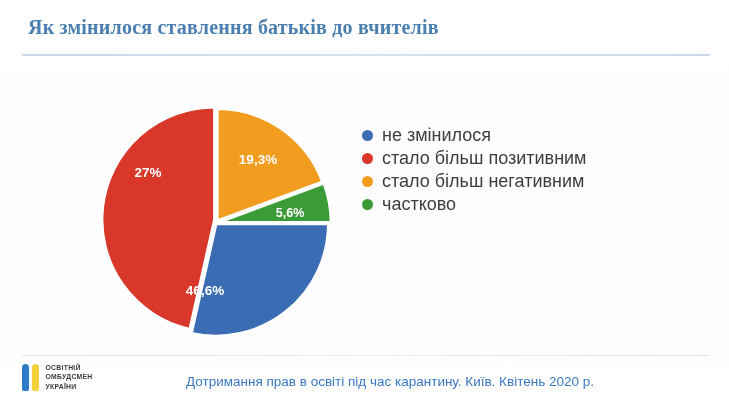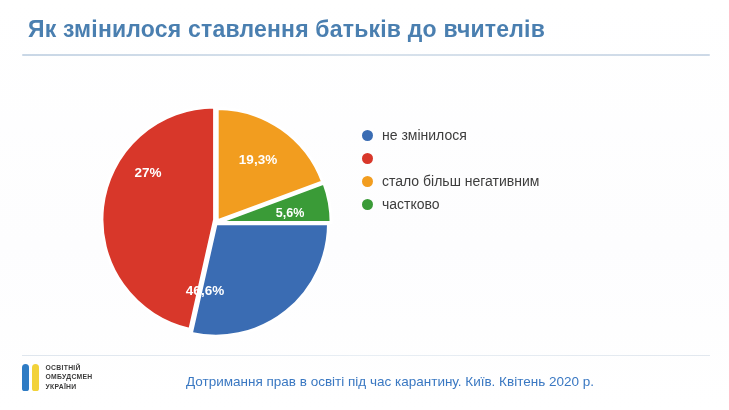--- a/index.html
+++ b/index.html
@@ -19,22 +19,22 @@
     position: absolute;
     inset: 0;
     background: linear-gradient(180deg, #ffffff 0%, #fdfdfe 60%, #ffffff 100%);
   }
 
   
   .header-title {
     position: absolute;
     left: 28px;
     top: 16px;
-    font-family: Liberation Sans, sans-serif;
-    font-size: 23px;
+    font-family: Liberation Serif, serif;
+    font-size: 20px;
     font-weight: 700;
     color: #4a7fb0;
     letter-spacing: 0.2px;
     white-space: nowrap;
   }
   .header-rule {
     position: absolute;
     left: 22px;
     top: 54px;
     width: 688px;
@@ -103,21 +103,21 @@
     gap: 9px;
     height: 14px;
   }
   .legend-dot {
     width: 11px;
     height: 11px;
     border-radius: 50%;
     flex: 0 0 auto;
   }
   .legend-label {
-    font-size: 14px;
+    font-size: 18px;
     color: #3d3d3d;
     white-space: nowrap;
   }
 
   
   .footer-rule {
     position: absolute;
     left: 22px;
     top: 355px;
     width: 688px;
@@ -199,20 +199,21 @@
       </svg>
     </div>
 
     <div class="legend">
       <div class="legend-item">
         <span class="legend-dot" style="background:#3a6cb3"></span>
         <span class="legend-label">не змінилося</span>
       </div>
       <div class="legend-item">
         <span class="legend-dot" style="background:#d8372a"></span>
+        <span class="legend-label">стало більш позитивним</span>
       </div>
       <div class="legend-item">
         <span class="legend-dot" style="background:#f29d1f"></span>
         <span class="legend-label">стало більш негативним</span>
       </div>
       <div class="legend-item">
         <span class="legend-dot" style="background:#3a9b37"></span>
         <span class="legend-label">частково</span>
       </div>
     </div>

